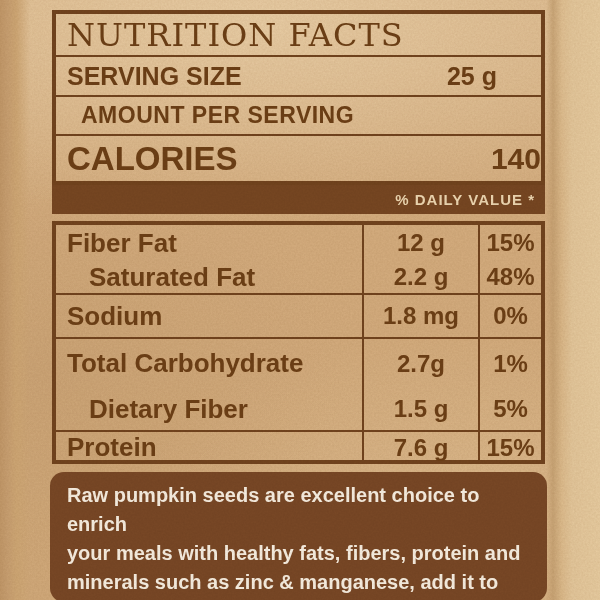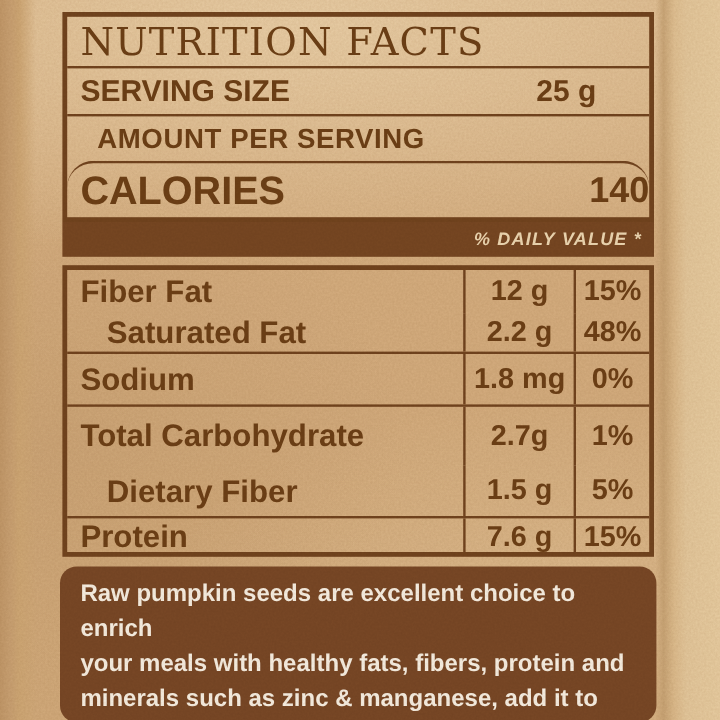--- a/index.html
+++ b/index.html
@@ -39,48 +39,48 @@
     height:40px; border-top:2px solid var(--br);
     font-size:25px; font-weight:bold; padding-left:11px; justify-content:space-between;
   }
   .serv-val{ margin-right:44px; }
   .row-amount{
     height:39px; border-top:2px solid var(--br);
     font-size:23px; font-weight:bold; padding-left:25px; letter-spacing:.5px;
   }
   .row-cal{
     height:47px; border-top:2px solid var(--br);
-    font-size:33px; font-weight:bold; padding-left:11px; justify-content:space-between;border-radius:22px;
+    font-size:33px; font-weight:bold; padding-left:11px; justify-content:space-between;
   }
   .cal-val{ font-size:30px; }
 
   
   .dvbar{
     position:absolute; left:52px; top:185px; width:493px; height:29px;
     background:var(--barbg); color:var(--bartx);
     font-size:15px; font-weight:bold; letter-spacing:1px;
-    display:flex; align-items:center; justify-content:flex-end; padding-right:10px;font-style:italic;
+    display:flex; align-items:center; justify-content:flex-end; padding-right:10px;
   }
 
   
   .ntable{
     position:absolute; left:52px; top:221px; width:493px; height:243px;
     border:4px solid var(--br); color:var(--tx); font-weight:bold;
     display:flex; flex-direction:column;
   }
   .tgroup{ border-top:2px solid var(--br); }
   .tgroup:first-child{ border-top:none; }
   .trow{ display:flex; align-items:stretch; }
   .cname{ flex:1; padding-left:11px; font-size:26px; display:flex; align-items:center; }
   .indent .cname{ padding-left:33px; }
   .camt,.cpct{
     display:flex; align-items:center; justify-content:center;
     font-size:24px; border-left:2px solid var(--br);
   }
-  .camt{ width:92px; }
+  .camt{ width:116px; }
   .cpct{ width:63px; }
   .h36{height:36px}.h32{height:32px}.h42{height:42px}.h49{height:49px}.h27{height:27px}
   .tgroup:last-child{ flex:1; } .tgroup:last-child .trow{ height:100%;text-align:right; }
 
   
   .desc{
     position:absolute; left:50px; top:472px; width:497px; height:130px;
     background:var(--descbg); border-radius:14px;
     color:var(--desctx); font-weight:bold; font-size:20px; line-height:29px;
     padding:9px 14px 0 17px;

